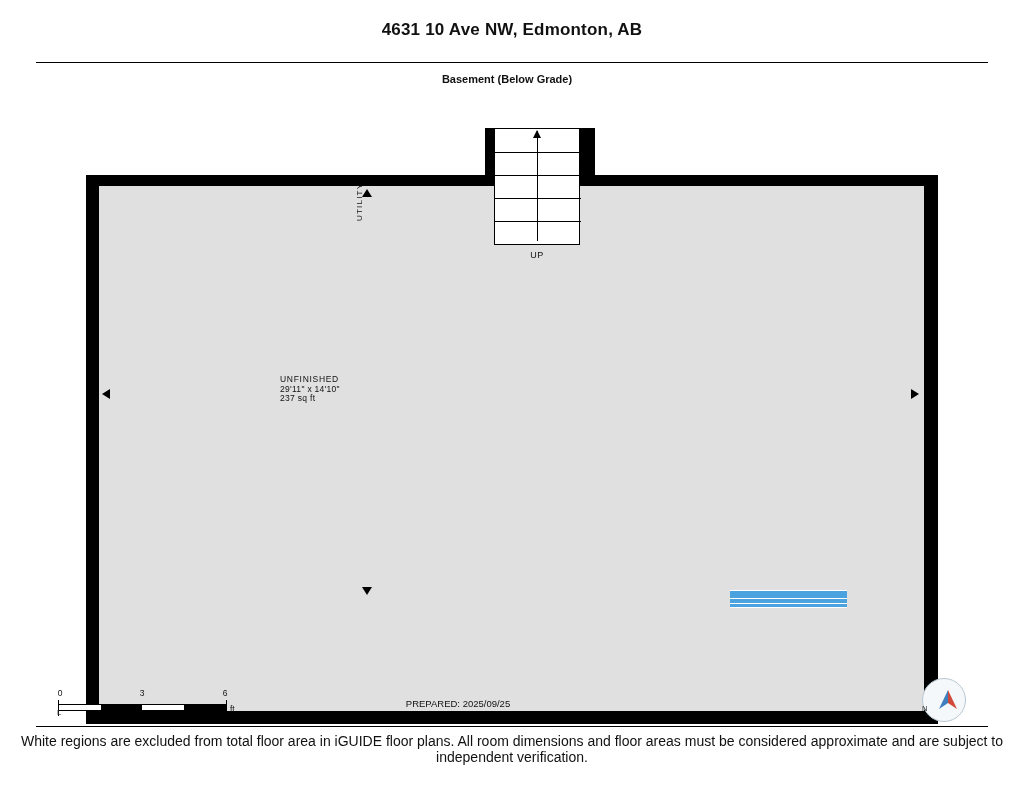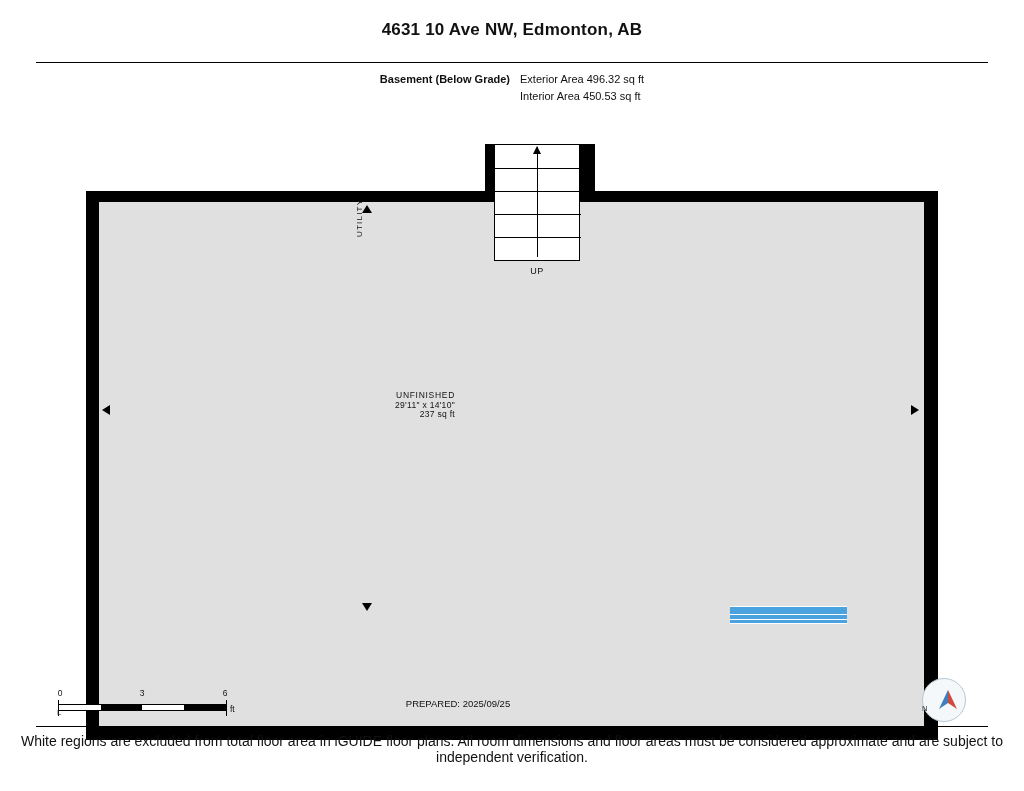--- a/index.html
+++ b/index.html
@@ -60,21 +60,21 @@
     flex-direction: column;
     line-height: 17px;
     color: #111;
   }
   .areas span { white-space: nowrap; }
 
   
   #plan {
     position: absolute;
     left: 0;
-    top: 109px;
+    top: 93px;
     width: 1024px;
     height: 540px;
   }
 
   
   .outer-wall {
     position: absolute;
     left: 86px;
     top: 82px;
     width: 852px;
@@ -180,21 +180,21 @@
     width: 117px; height: 1px;
     background: #ffffff;
   }
 
   
   .room-label {
     position: absolute;
     left: 280px;
     top: 282px;
     width: 175px;
-    text-align: right;
+    text-align: left;
     font-size: 8.5px;
     line-height: 9.5px;
     color: #111;
     letter-spacing: 0.3px;
   }
   .room-label .rl-name { letter-spacing: 0.7px; }
 
   
   .utility-label {
     position: absolute;
@@ -341,24 +341,20 @@
   }
 </style>
 </head>
 <body>
 
 <div class="title">4631 10 Ave NW, Edmonton, AB</div>
 <div class="title-rule"></div>
 
 <div class="subheader">
   <div class="level-name">Basement (Below Grade)</div>
-  <div class="areas">
-    <span>Exterior Area 496.32 sq ft</span>
-    <span>Interior Area 450.53 sq ft</span>
-  </div>
 </div>
 
 <div id="plan">
 
   <div class="stair-box-wall"></div>
   <div class="stair-box-fill"></div>
 
   <div class="outer-wall"></div>
   <div class="floor"></div>
 

